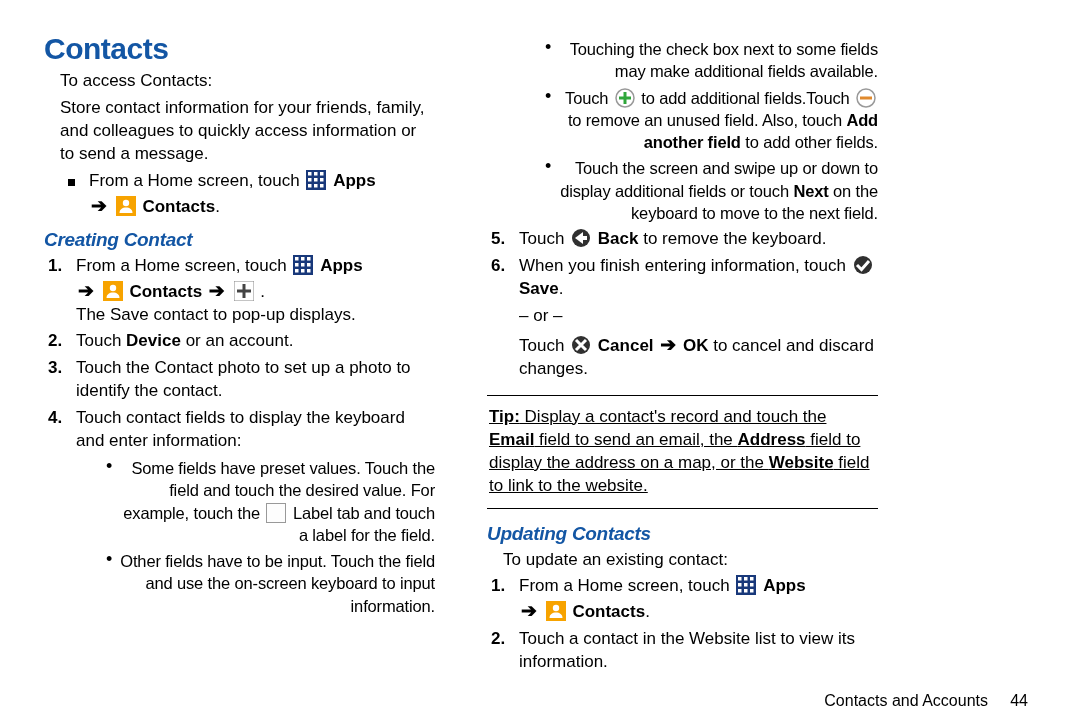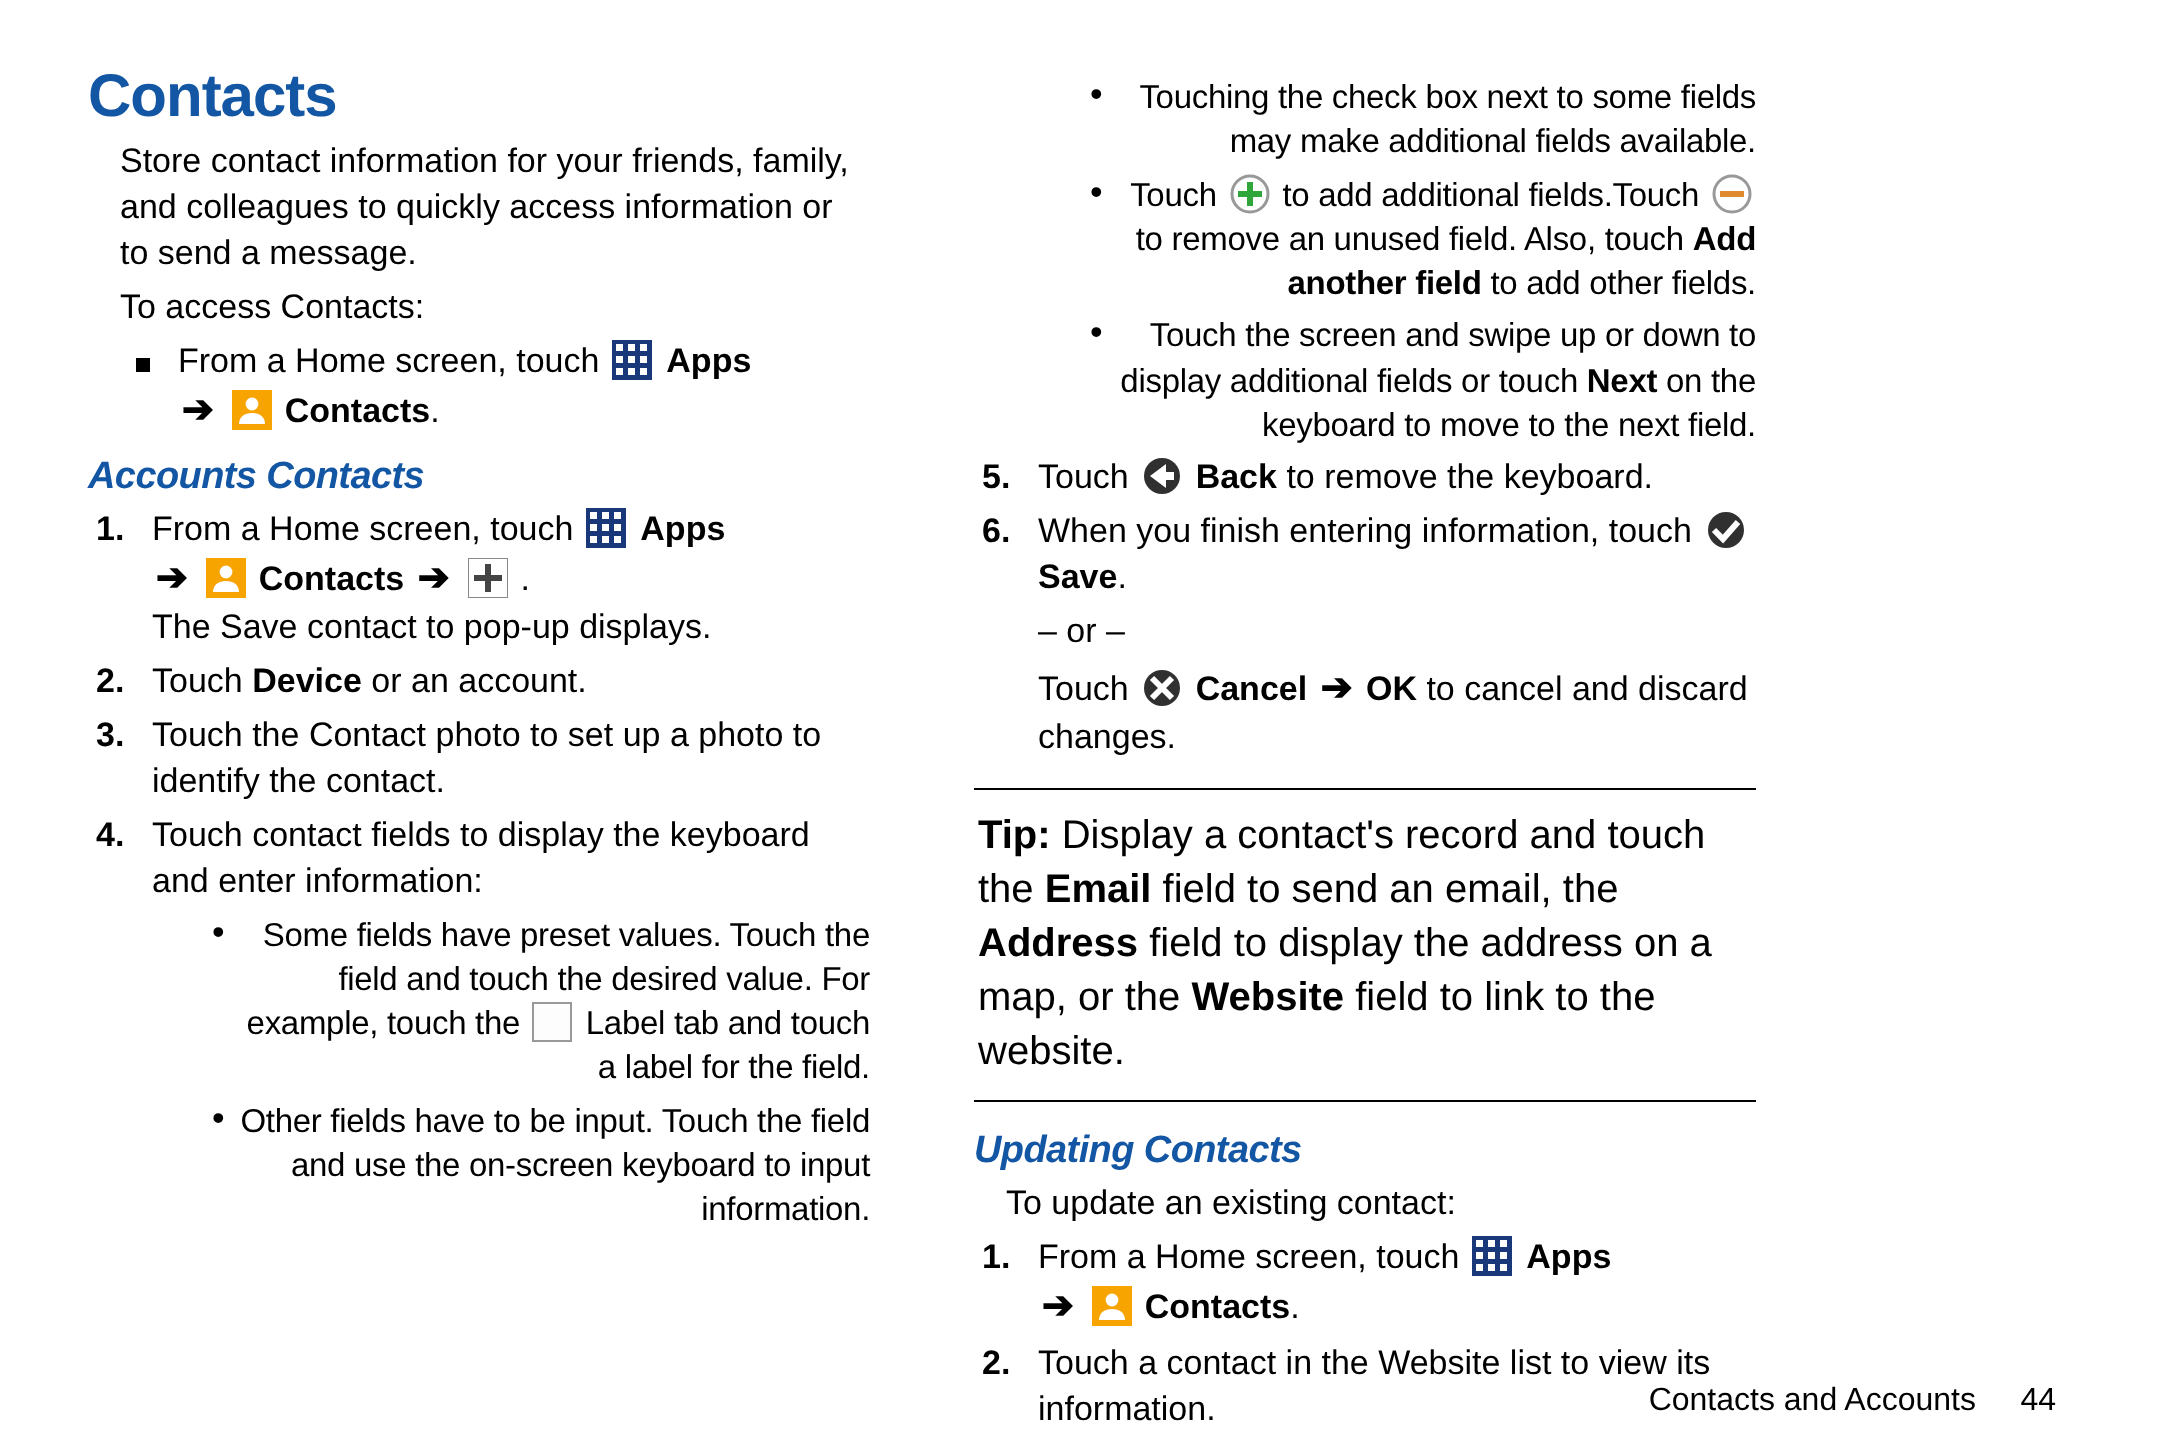--- a/index.html
+++ b/index.html
@@ -113,22 +113,23 @@
     vertical-align: -4px;
     margin: 0 2px;
   }
   .ico svg { display:block; }
 
   .tip-box {
     border-top: 1.5px solid #000;
     border-bottom: 1.5px solid #000;
     margin: 14px 0 14px 0;
     padding: 10px 2px;
-    font-size: 20px;
+    font-size: 17px;
     line-height: 1.35;
+    text-decoration: underline;
   }
 
   .footer {
     position: absolute;
     bottom: 10px;
     right: 52px;
     font-size: 16px;
   }
 </style>
 </head>
@@ -187,41 +188,41 @@
     </g>
   </defs>
 </svg>
 
 <div class="page">
 
   <div class="col col-left">
 
     <h1 class="title">Contacts</h1>
 
+    <p class="body indent">To access Contacts:</p>
+
     <p class="body indent">Store contact information for your friends, family, and colleagues to quickly access information or to send a message.</p>
-
-    <p class="body indent">To access Contacts:</p>
 
     <div class="sq-bullet indent">
       <span class="sq"></span>
       <span class="txt">
         <span>From a Home screen, touch </span>
         <span class="ico"><svg width="20" height="20">
               <use href="#apps-icon"></use>
             </svg></span>
         <b>Apps</b><br>
         <span class="arrow">➔</span>
         <span class="ico"><svg width="20" height="20">
               <use href="#contacts-icon"></use>
             </svg></span>
         <b>Contacts</b><span>.</span>
       </span>
     </div>
 
-    <h2 class="sub">Accounts Contacts</h2>
+    <h2 class="sub">Creating Contact</h2>
 
     <ol class="steps indent">
       <li>
         <span class="num">1.</span>
         <span class="txt">
           <span>From a Home screen, touch </span>
           <span class="ico"><svg width="20" height="20">
                 <use href="#apps-icon"></use>
               </svg></span>
           <b>Apps</b><br>

